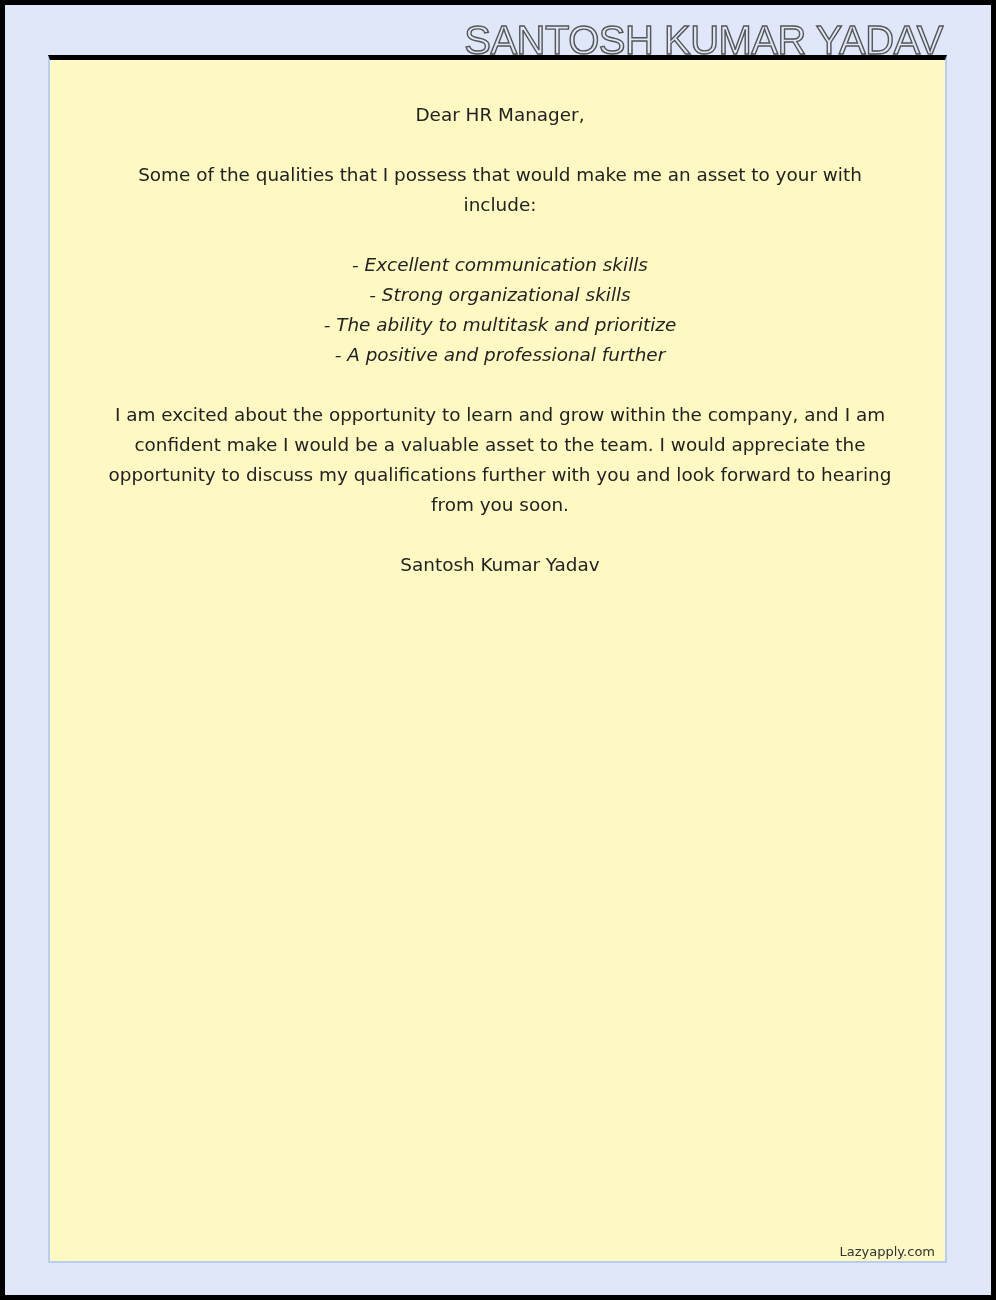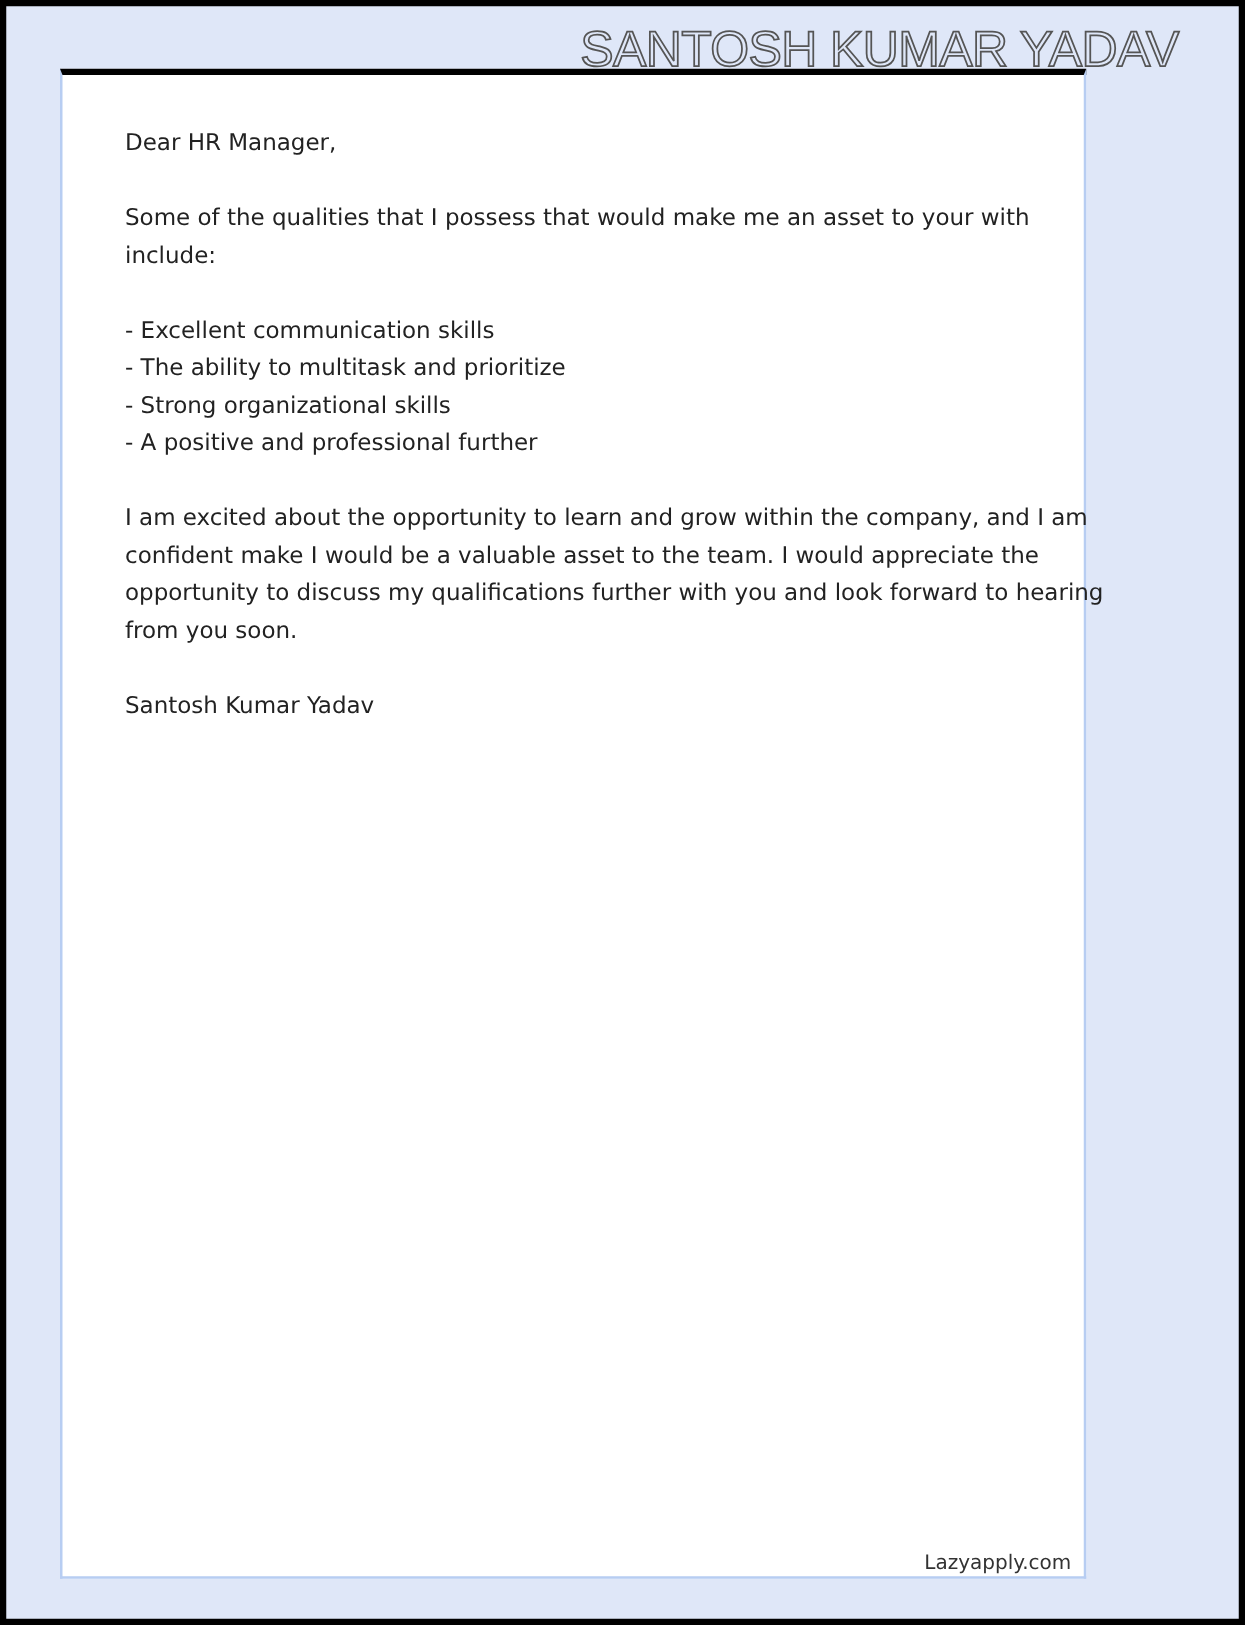--- a/index.html
+++ b/index.html
@@ -7,43 +7,43 @@
     width: 996px; height: 1300px; box-sizing: border-box;
     border: 5px solid #000; background: #dfe7f8; position: relative; overflow: hidden;
     font-family: "DejaVu Sans", sans-serif;
   }
   .name {
     position: absolute; right: 48px; top: 12px;
     font-family: "Liberation Sans", sans-serif; font-size: 40px; letter-spacing: -0.5px;
     color: #dfe7f8; -webkit-text-stroke: 1.4px #555; line-height: 46px;
   }
   .card {
-    position: absolute; left: 43px; top: 50px; width: 821px; height: 1208px; box-sizing: border-box;
-    background: #ffffff; border-top: 5px solid #000; border-left: 2px solid #b7cdf2;
-    border-right: 2px solid #b7cdf2; border-bottom: 2px solid #b7cdf2;
+    position: absolute; left: 43px; top: 50px; width: 899px; height: 1208px; box-sizing: border-box;
+    background: #fef9c3; border-top: 5px solid #000; border-left: 2px solid #b7cdf2;
+    border-right: 2px solid #b7cdf2; border-bottom: 2px solid #b7cdf2; text-align: center;
   }
   .body { position: absolute; left: 50px; top: 40px; width: 800px; font-size: 18.4px; line-height: 30px; color: #222; }
   .body p { margin: 0 0 30px 0; }
-  .body ul { list-style: none; margin: 0 0 30px 0; padding: 0; }
+  .body ul { list-style: none; margin: 0 0 30px 0; padding: 0; font-style: italic; }
   .sig { margin: 0 0 10px 0 !important; }
   .date { color: #1e88e5; }
-  .footer { position: absolute; right: 10px; bottom: 2px; font-size: 16px; color: #333; }
+  .footer { position: absolute; right: 10px; bottom: 2px; font-size: 13px; color: #333; }
 </style>
 </head>
 <body>
 
 <div class="name">SANTOSH KUMAR YADAV</div>
 
 <div class="card">
   <div class="body">
     <p>Dear HR Manager,</p>
     <p>Some of the qualities that I possess that would make me an asset to your with include:</p>
     <ul>
       <li>- Excellent communication skills</li>
+      <li>- Strong organizational skills</li>
       <li>- The ability to multitask and prioritize</li>
-      <li>- Strong organizational skills</li>
       <li>- A positive and professional further</li>
     </ul>
     <p>I am excited about the opportunity to learn and grow within the company, and I am confident make I would be a valuable asset to the team. I would appreciate the opportunity to discuss my qualifications further with you and look forward to hearing from you soon.</p>
     <p class="sig">Santosh Kumar Yadav</p>
   </div>
   <div class="footer">Lazyapply.com</div>
 </div>
 
 </body></html>

